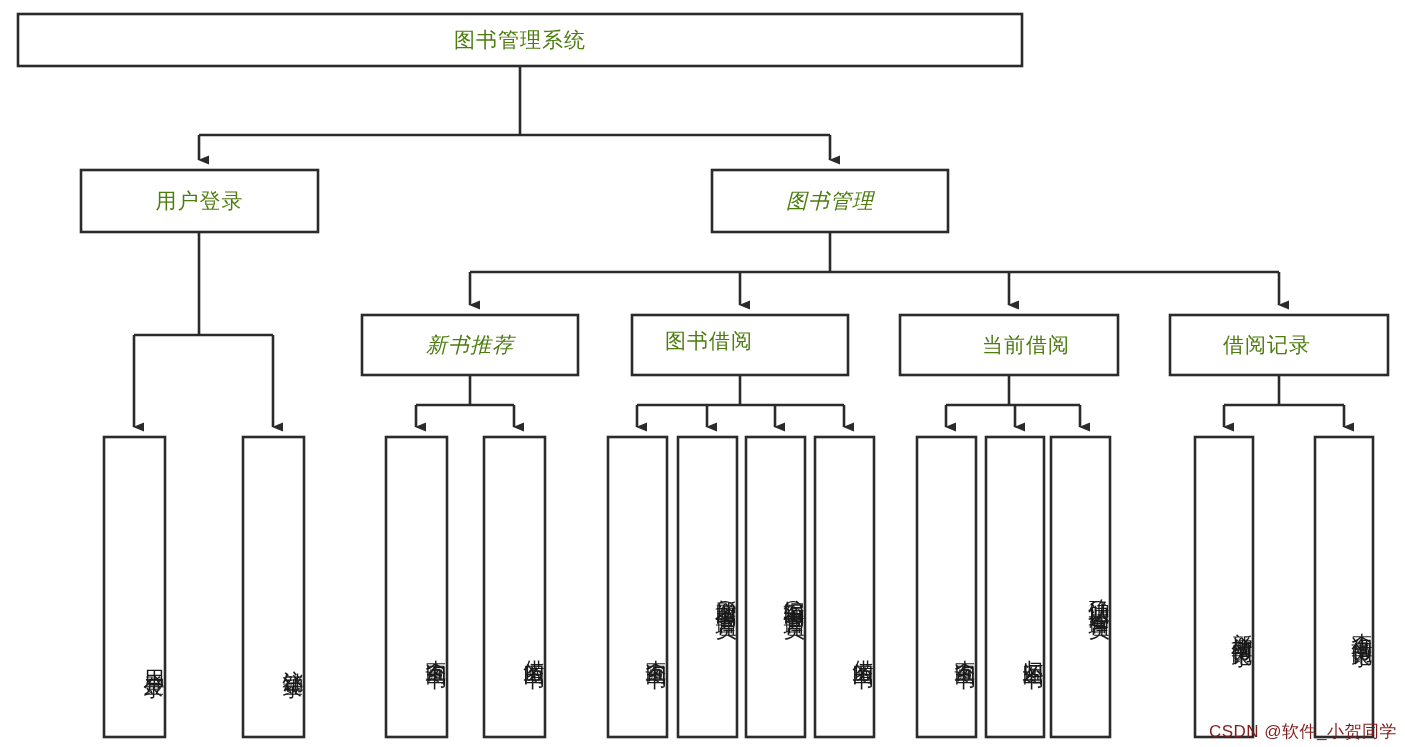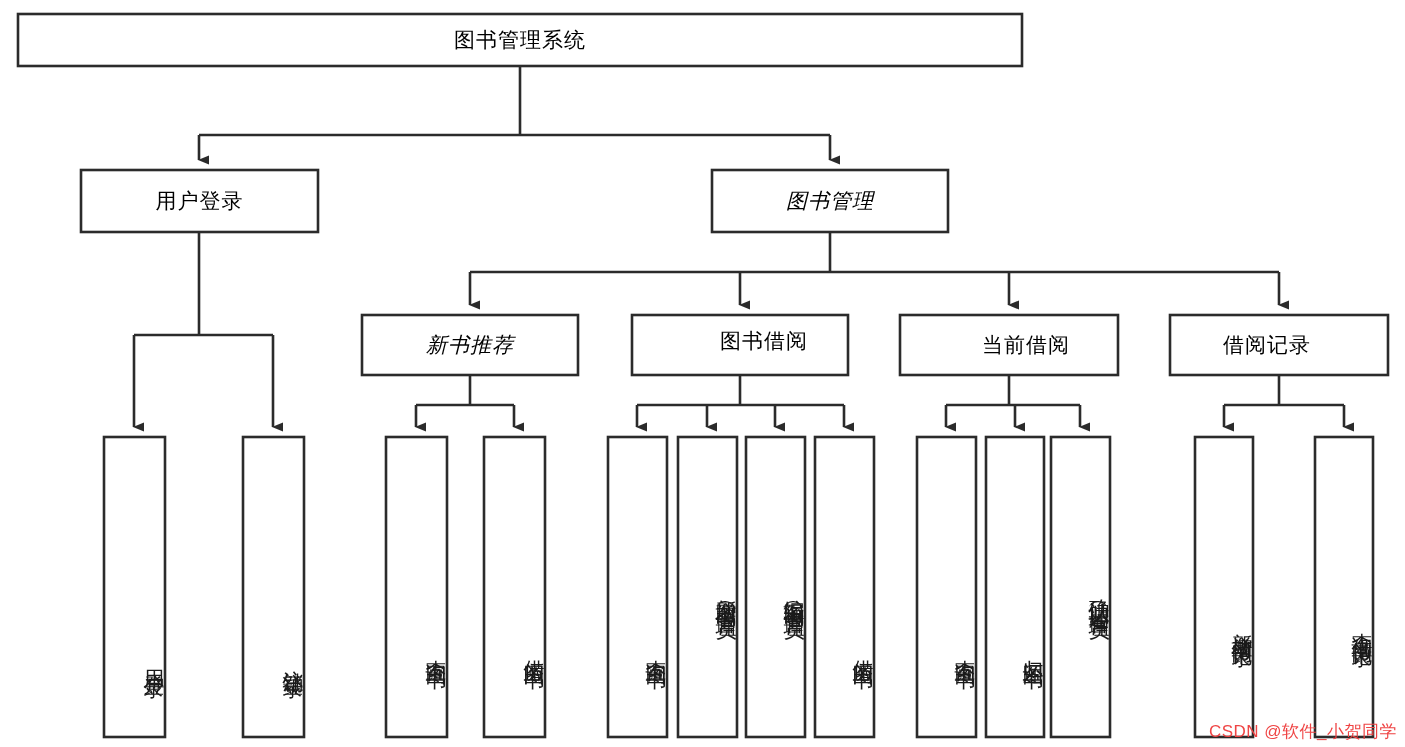--- a/index.html
+++ b/index.html
@@ -53,32 +53,32 @@
     white-space: nowrap;
     pointer-events: none;
   }
   .hlabel-box {
     position: absolute;
     display: flex;
     align-items: center;
     justify-content: center;
     font-family: "Liberation Sans", "DejaVu Sans", sans-serif;
     font-size: 21px;
-    color: #000000;
+    color: #4d7c0f;
     letter-spacing: 1px;
     white-space: nowrap;
     pointer-events: none;
   }
   #watermark {
     position: absolute;
     right: 8px;
     bottom: 4px;
     font-family: "Liberation Sans", "DejaVu Sans", sans-serif;
     font-size: 17px;
-    color: #ef4444;
+    color: #7f1d1d;
     letter-spacing: 0.5px;
     white-space: nowrap;
   }
 </style>
 </head>
 <body>
 
 <div id="diagram-root">
 
   <svg id="flow-svg" viewBox="0 0 1405 747">
@@ -170,21 +170,21 @@
     <rect class="node-rect" x="1195" y="437" width="58" height="300"></rect>
     <rect class="node-rect" x="1315" y="437" width="58" height="300"></rect>
   </svg>
 
   <div class="hlabel-box" style="left:18px; top:14px; width:1004px; height:52px;">图书管理系统</div>
 
   <div class="hlabel-box" style="left:81px; top:170px; width:237px; height:62px;">用户登录</div>
   <div class="hlabel-box" style="left:712px; top:170px; width:236px; height:62px;font-style:italic;">图书管理</div>
 
   <div class="hlabel-box" style="left:362px; top:315px; width:216px; height:60px;font-style:italic;">新书推荐</div>
-  <div class="hlabel-box" style="left:656px; top:315px; width:216px; height:52px;">图书借阅</div>
+  <div class="hlabel-box" style="left:601px; top:315px; width:216px; height:52px;">图书借阅</div>
   <div class="hlabel-box" style="left:900px; top:315px; width:252px; height:60px;">当前借阅</div>
   <div class="hlabel-box" style="left:1170px; top:315px; width:194px; height:60px;border-radius:29px;">借阅记录</div>
 
   <div class="vlabel-box" style="left:104px; top:437px; width:61px; height:300px; padding-top:72px;">用户登录</div>
   <div class="vlabel-box" style="left:243px; top:437px; width:61px; height:300px; padding-top:72px;">注销登录</div>
   <div class="vlabel-box" style="left:386px; top:437px; width:61px; height:300px; padding-top:62px;">查询图书</div>
   <div class="vlabel-box" style="left:484px; top:437px; width:61px; height:300px; padding-top:62px;">借阅图书</div>
   <div class="vlabel-box" style="left:608px; top:437px; width:59px; height:300px; padding-top:62px;">查询图书</div>
   <div class="vlabel-box" style="left:678px; top:437px; width:59px; height:300px; padding-top:8px;">新增图书（管理员）</div>
   <div class="vlabel-box" style="left:746px; top:437px; width:59px; height:300px; padding-top:8px;">编辑图书（管理员）</div>

